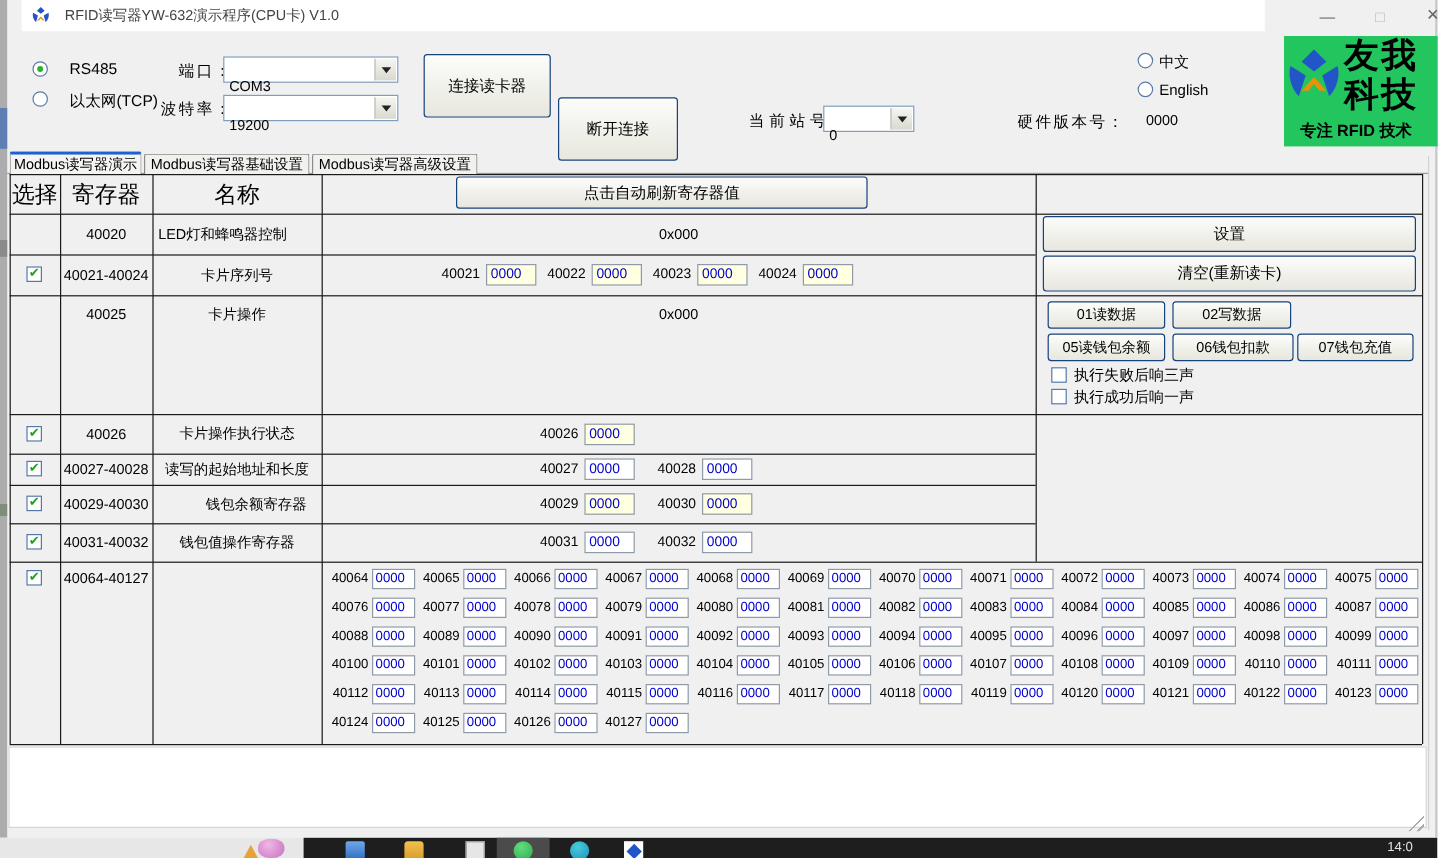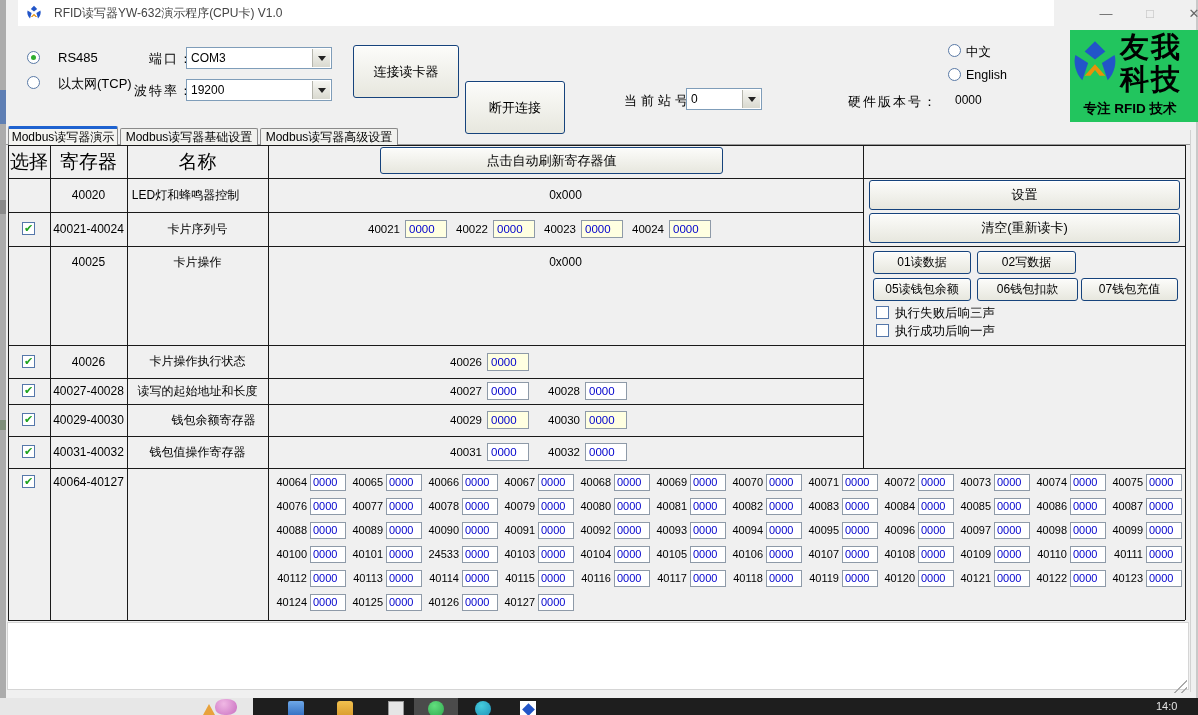--- a/index.html
+++ b/index.html
@@ -18,21 +18,21 @@
   .win-btn{top:0;width:44px;height:26px;display:flex;align-items:center;justify-content:center;font-size:13px;color:#666;}
   .win-btn.max{color:#BBB;}
   .right-border{left:1196px;top:0;width:2px;height:698px;background:#C9C9C9;}
   .content-right-line{left:1190px;top:130px;width:1px;height:562px;background:#D2D2D2;}
   
   .radio{width:13px;height:13px;border-radius:50%;border:1px solid #5A7AA6;background:#fff;box-sizing:border-box;}
   .radio.selected::after{content:"";position:absolute;left:3px;top:3px;width:5px;height:5px;border-radius:50%;background:#2FAE2F;}
   .lbl{font-size:13px;margin-left:12px;}
   .lbl12{font-size:12.5px;}
   .combo{height:22px;background:#fff;border:1px solid #7F9DB9;box-sizing:border-box;}
-  .combo-val{position:absolute;left:4px;top:3px;font-size:12px;text-align:right;}
+  .combo-val{position:absolute;left:4px;top:17px;font-size:12px;text-align:right;}
   .combo-btn{position:absolute;right:1px;top:1px;bottom:1px;width:17px;background:linear-gradient(#F6F6F2,#D9D9CF);border-left:1px solid #B5B5AC;display:flex;align-items:center;justify-content:center;}
   .arr{width:0;height:0;border-left:4px solid transparent;border-right:4px solid transparent;border-top:5px solid #222;}
   .btn-xp{border:1px solid #16437C;border-radius:3px;background:linear-gradient(#FCFCFA,#E7E7DE);display:flex;align-items:center;justify-content:center;font-size:12px;box-shadow:inset 0 1px 0 #fff;box-sizing:border-box;}
   .btn-big{font-size:13px;}
   
   .logo{left:1070px;top:30px;width:139px;height:92px;background:#22c55e;}
   .logo-name{left:50px;font-size:29px;font-weight:700;letter-spacing:2px;line-height:30px;}
   .logo-tag{left:0;top:70px;width:120px;text-align:center;font-size:13.5px;font-weight:700;}
   
   .tab{top:128px;height:17px;background:#F1F1EE;border:1px solid #8A8A8A;border-bottom:none;border-radius:2px 2px 0 0;display:flex;align-items:center;justify-content:center;font-size:12px;box-sizing:border-box;}
@@ -467,21 +467,21 @@
       <span class="gl">40100</span>
       <input class="ri small" value="0000" style="">
     </span>
 
     <span class="gcell">
       <span class="gl">40101</span>
       <input class="ri small" value="0000" style="">
     </span>
 
     <span class="gcell">
-      <span class="gl">24533</span>
+      <span class="gl">40102</span>
       <input class="ri small" value="0000" style="">
     </span>
 
     <span class="gcell">
       <span class="gl">40103</span>
       <input class="ri small" value="0000" style="">
     </span>
 
     <span class="gcell">
       <span class="gl">40104</span>

